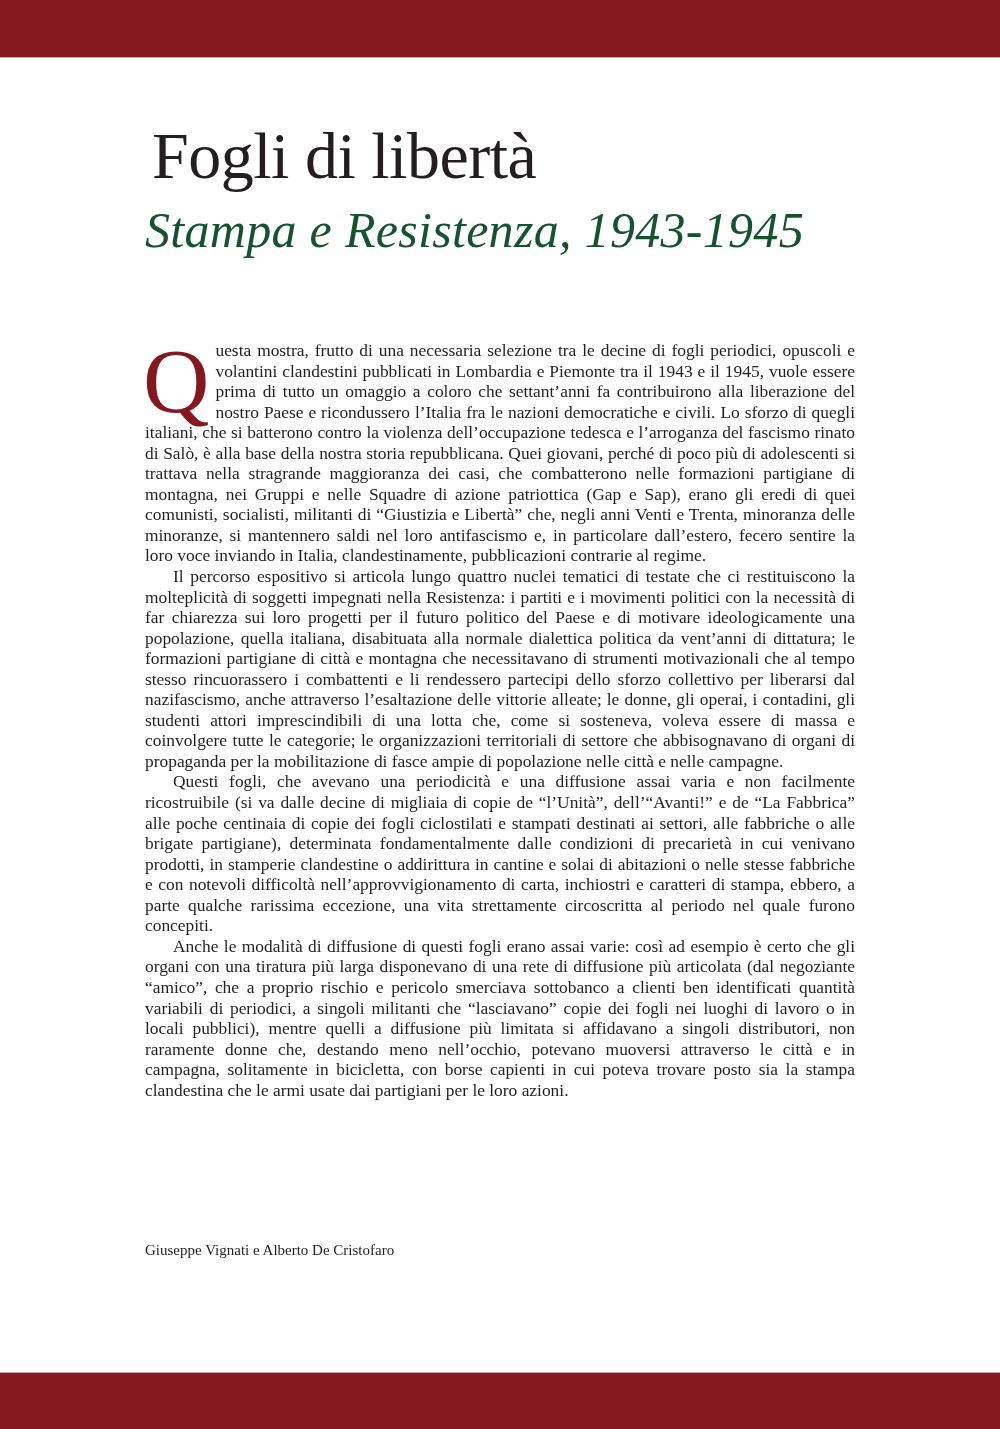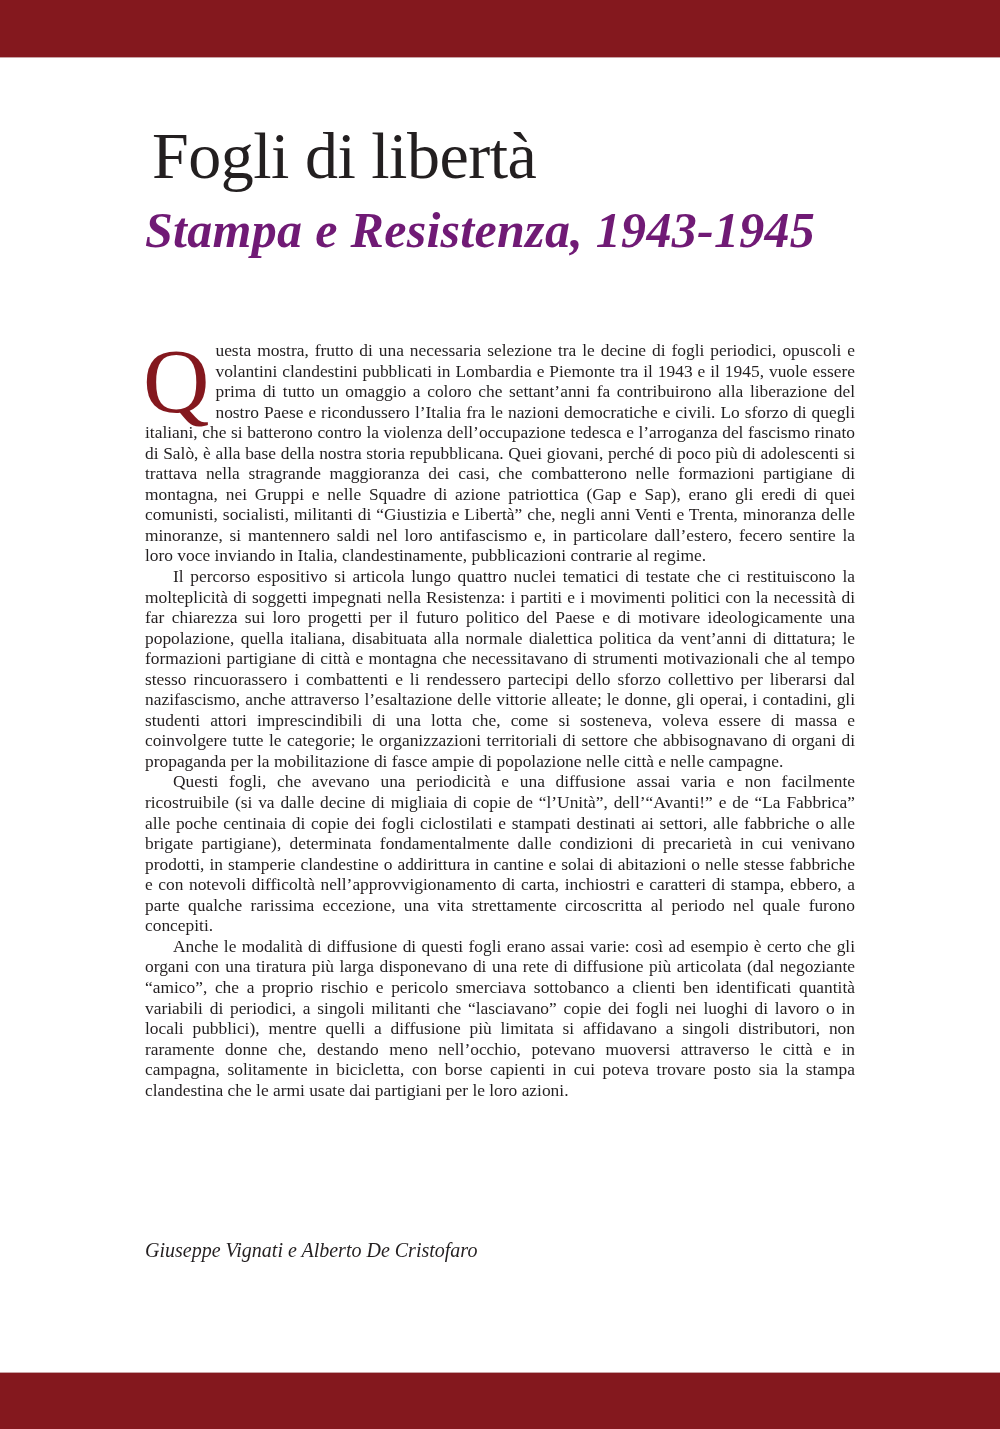--- a/index.html
+++ b/index.html
@@ -40,26 +40,26 @@
     .title {
       margin: 7px;
       font-weight: normal;
       font-size: 66px;
       line-height: 74px;
       letter-spacing: -0.5px;
       color: #231f20;
     }
     .subtitle {
       margin: 0;
-      font-weight: bold;
+      font-weight: normal;
       font-style: italic;
       font-size: 50px;
       line-height: 60px;
       letter-spacing: 0.3px;
-      color: #701a75;
+      color: #14532d;
     }
     .body-text {
       position: absolute;
       left: 145px;
       top: 340px;
       width: 710px;
       font-size: 17.4px;
       line-height: 20.55px;
       text-align: justify;
       hyphens: auto;
@@ -77,22 +77,21 @@
       font-size: 92px;
       line-height: 70px;
       height: 64px;
       margin: 4px 6px 0 -2px;
       padding-top: 2px;
     }
     .author {
       position: absolute;
       left: 145px;
       top: 1240px;
-      font-style: italic;
-      font-size: 20px;
+      font-size: 15px;
       line-height: 20px;
       color: #231f20;
     }
   </style>
 </head>
 <body style="color: rgb(35, 31, 32);">
 
 <div class="band-top" style="background: rgb(132, 24, 30);"></div>
 
 <header class="title-block">

